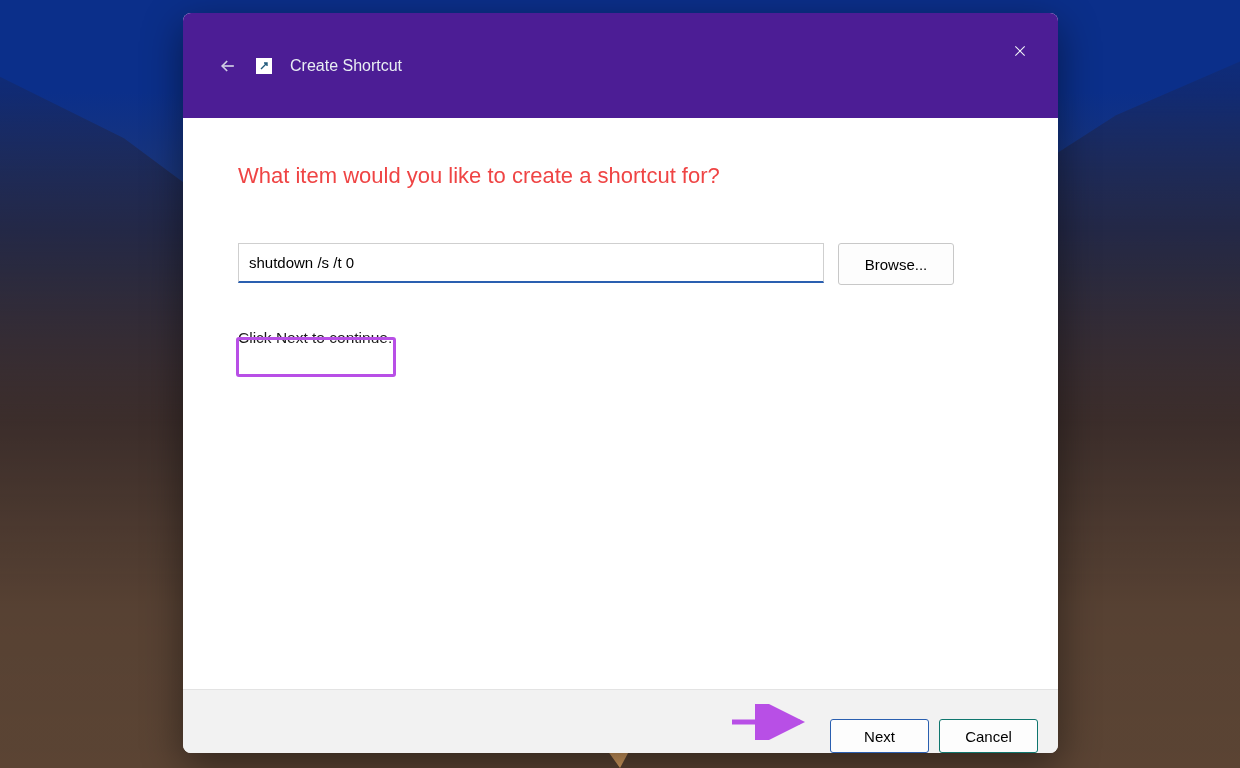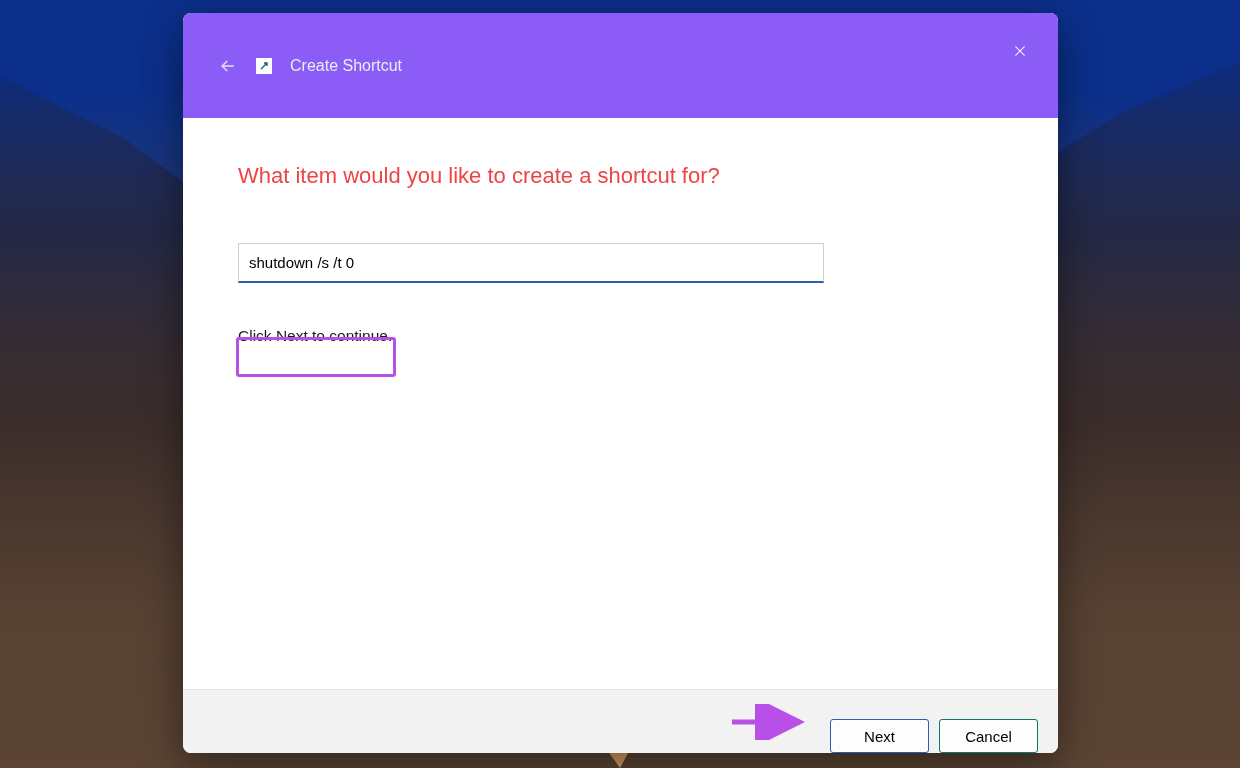--- a/index.html
+++ b/index.html
@@ -23,21 +23,21 @@
     left: 183px; top: 13px;
     width: 875px; height: 740px;
     background: #ffffff;
     border-radius: 8px;
     box-shadow: 0 12px 40px rgba(0,0,0,.45);
     display: flex; flex-direction: column;
     overflow: hidden;
   }
   .titlebar {
     height: 105px;
-    background: #8b5cf6;
+    background: #4c1d95;
     color: #e8eef3;
     position: relative;
     display: flex; align-items: center;
     padding-left: 35px;
     flex-shrink: 0;
   }
   .titlebar .close {
     position: absolute; top: 26px; right: 26px;
     width: 24px; height: 24px;
     display: flex; align-items: center; justify-content: center;
@@ -167,20 +167,21 @@
       <svg viewBox="0 0 24 24" stroke="#f0f4f7" stroke-width="1.6">
           <path d="M5 5l14 14M19 5L5 19"></path>
         </svg>
     </span>
   </div>
 
   <div class="content">
     <div class="headline">What item would you like to create a shortcut for?</div>
     <div class="field-row">
       <input class="location-input" type="text" value="shutdown /s /t 0" style="">
+      <button class="browse-btn">Browse...</button>
     </div>
     <div class="continue-text">Click Next to continue.</div>
 
     <div class="highlight-box highlight-location"></div>
   </div>
 
   <div class="footer">
     <svg class="arrow-annot" viewBox="0 0 90 36">
       <defs>
         <marker id="ah" markerWidth="12" markerHeight="12" refX="9" refY="5" orient="auto">

